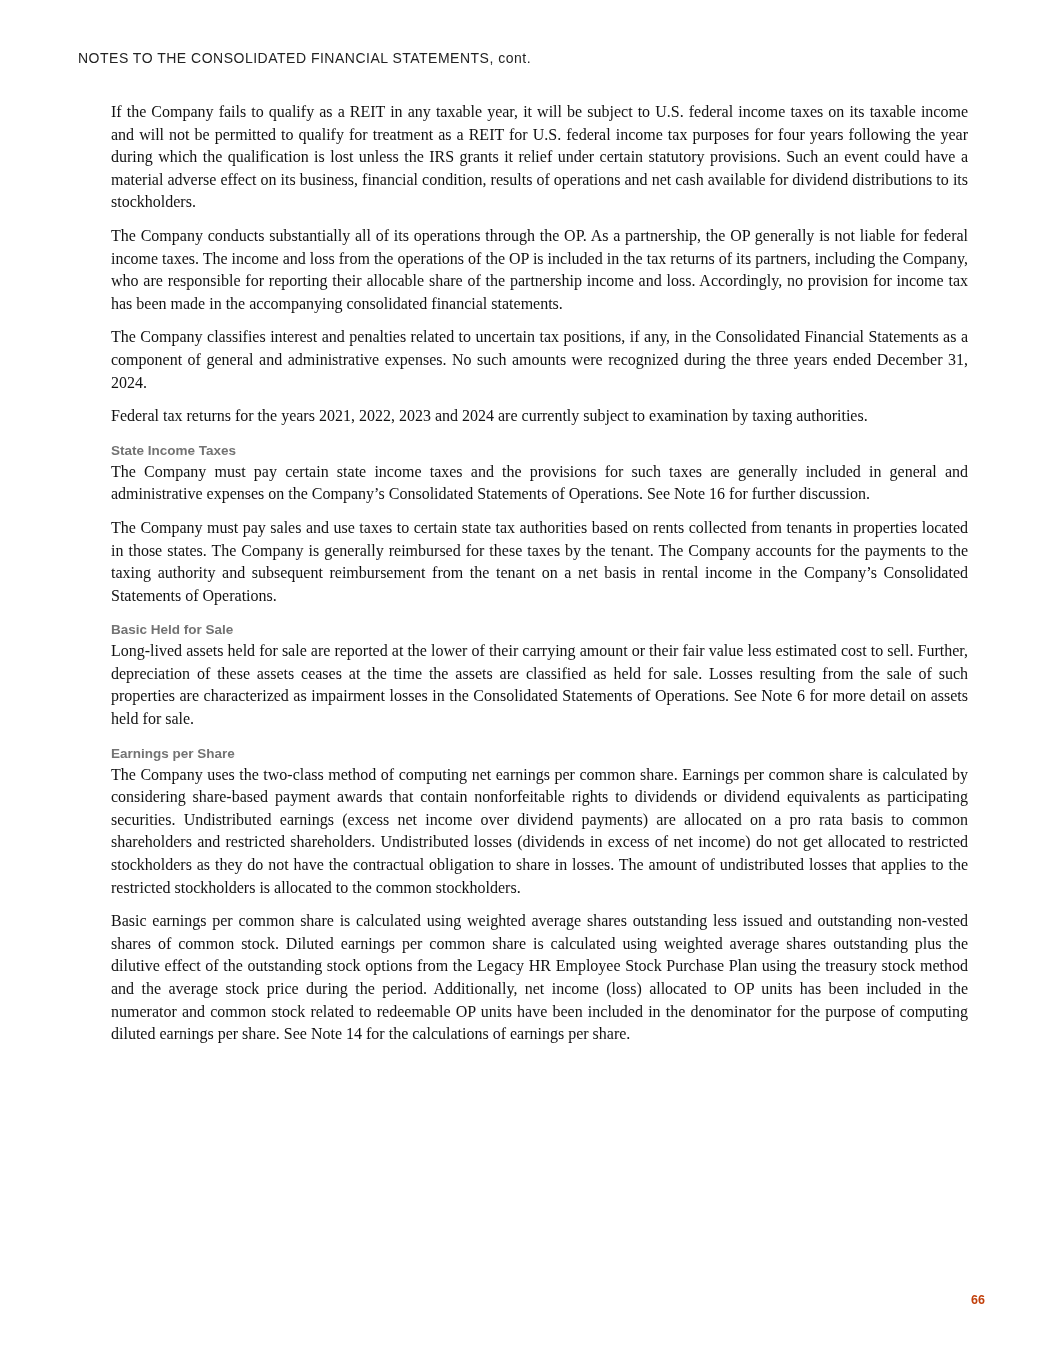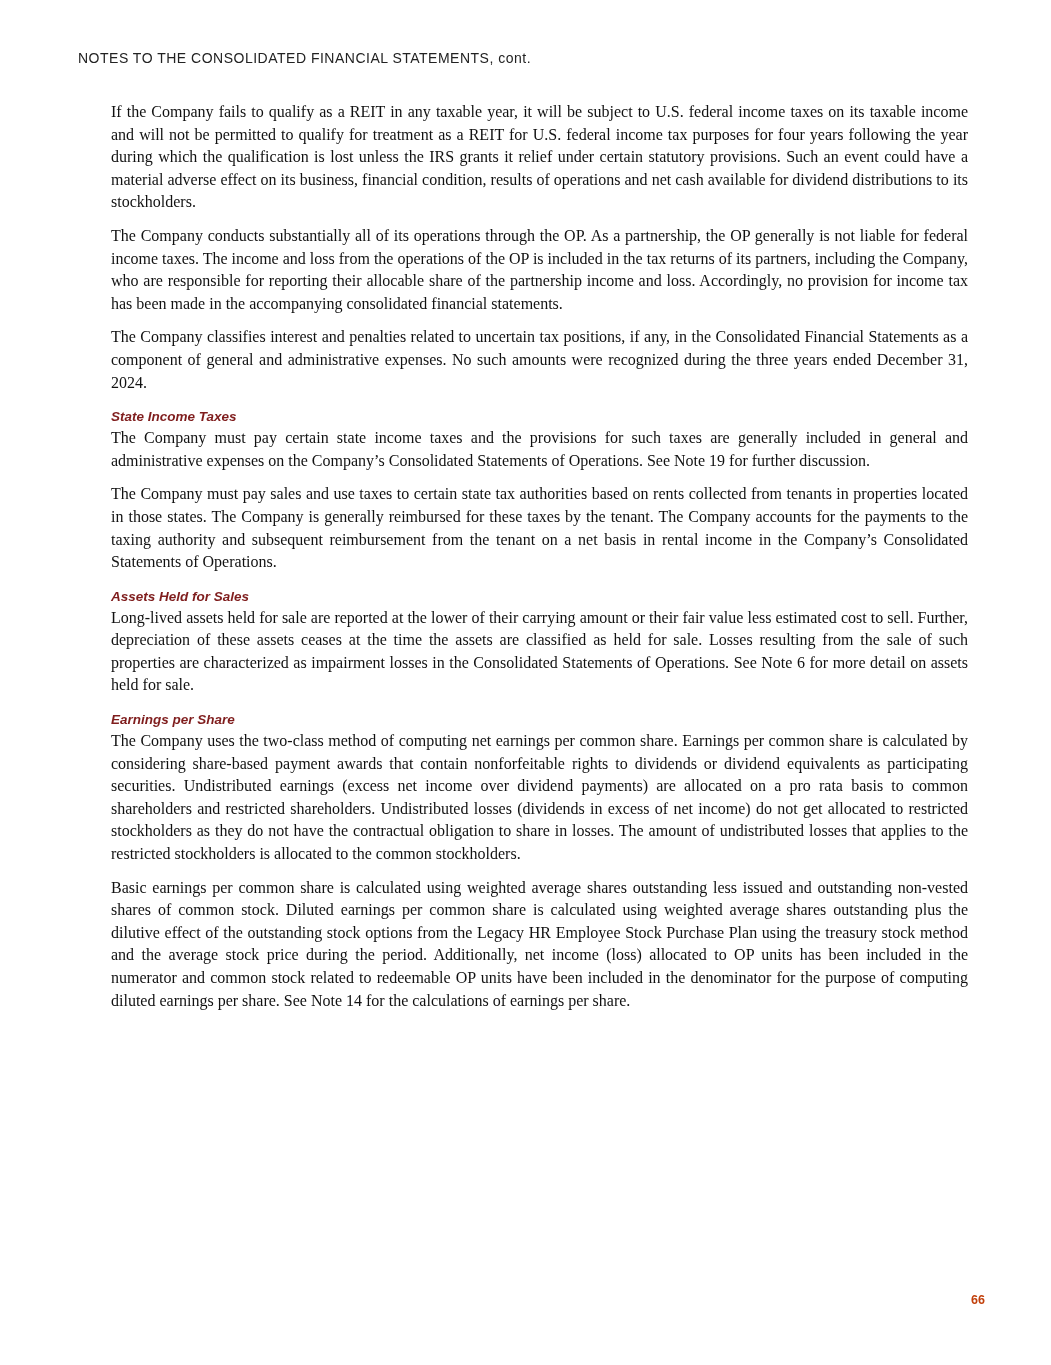--- a/index.html
+++ b/index.html
@@ -31,24 +31,23 @@
   }
   p.body {
     font-size: 16px;
     line-height: 22.6px;
     margin: 0 0 11px 0;
     text-align: justify;
     color: #111111;
   }
   h3.sub {
     font-family: "Liberation Sans", sans-serif;
-    font-style: italic;
     font-weight: 600;
     font-size: 13.5px;
-    color: #7f1d1d;
+    color: #737373;
     margin: 15px 0 3px 0;
   }
   .page-number {
     position: absolute;
     right: 66px;
     bottom: 58px;
     font-family: "Liberation Sans", sans-serif;
     font-weight: bold;
     font-size: 12.5px;
     color: #c2410c;
@@ -57,32 +56,33 @@
 </head>
 <body>
 
 <header class="page-header">NOTES TO THE CONSOLIDATED FINANCIAL STATEMENTS, cont.</header>
 
 <main class="content">
 
   <p class="body">If the Company fails to qualify as a REIT in any taxable year, it will be subject to U.S. federal income taxes on its taxable income and will not be permitted to qualify for treatment as a REIT for U.S. federal income tax purposes for four years following the year during which the qualification is lost unless the IRS grants it relief under certain statutory provisions.  Such an event could have a material adverse effect on its business, financial condition, results of operations and net cash available for dividend distributions to its stockholders.</p>
   <p class="body">The Company conducts substantially all of its operations through the OP. As a partnership, the OP generally is not liable for federal income taxes. The income and loss from the operations of the OP is included in the tax returns of its partners, including the Company, who are responsible for reporting their allocable share of the partnership income and loss. Accordingly, no provision for income tax has been made in the accompanying consolidated financial statements.</p>
   <p class="body">The Company classifies interest and penalties related to uncertain tax positions, if any, in the Consolidated Financial Statements as a component of general and administrative expenses. No such amounts were recognized during the three years ended December 31, 2024.</p>
+  <p class="body">Federal tax returns for the years 2021, 2022, 2023 and 2024 are currently subject to examination by taxing authorities.</p>
 
   <section>
     <h3 class="sub">State Income Taxes</h3>
-    <p class="body">The Company must pay certain state income taxes and the provisions for such taxes are generally included in general and administrative expenses on the Company’s Consolidated Statements of Operations. See Note 19 for further discussion.</p>
+    <p class="body">The Company must pay certain state income taxes and the provisions for such taxes are generally included in general and administrative expenses on the Company’s Consolidated Statements of Operations. See Note 16 for further discussion.</p>
   </section>
 
   <section>
     <p class="body">The Company must pay sales and use taxes to certain state tax authorities based on rents collected from tenants in properties located in those states. The Company is generally reimbursed for these taxes by the tenant. The Company accounts for the payments to the taxing authority and subsequent reimbursement from the tenant on a net basis in rental income in the Company’s Consolidated Statements of Operations.</p>
   </section>
 
   <section>
-    <h3 class="sub">Assets Held for Sales</h3>
+    <h3 class="sub">Basic Held for Sale</h3>
     <p class="body">Long-lived assets held for sale are reported at the lower of their carrying amount or their fair value less estimated cost to sell. Further, depreciation of these assets ceases at the time the assets are classified as held for sale. Losses resulting from the sale of such properties are characterized as impairment losses in the Consolidated Statements of Operations. See Note 6 for more detail on assets held for sale.</p>
   </section>
 
   <section>
     <h3 class="sub">Earnings per Share</h3>
     <p class="body">The Company uses the two-class method of computing net earnings per common share. Earnings per common share is calculated by considering share-based payment awards that contain nonforfeitable rights to dividends or dividend equivalents as participating securities. Undistributed earnings (excess net income over dividend payments) are allocated on a pro rata basis to common shareholders and restricted shareholders. Undistributed losses (dividends in excess of net income) do not get allocated to restricted stockholders as they do not have the contractual obligation to share in losses. The amount of undistributed losses that applies to the restricted stockholders is allocated to the common stockholders.</p>
     <p class="body">Basic earnings per common share is calculated using weighted average shares outstanding less issued and outstanding non-vested shares of common stock. Diluted earnings per common share is calculated using weighted average shares outstanding plus the dilutive effect of the outstanding stock options from the Legacy HR Employee Stock Purchase Plan using the treasury stock method and the average stock price during the period. Additionally, net income (loss) allocated to OP units has been included in the numerator and common stock related to redeemable OP units have been included in the denominator for the purpose of computing diluted earnings per share.  See Note 14 for the calculations of earnings per share.</p>
   </section>
 
 </main>

